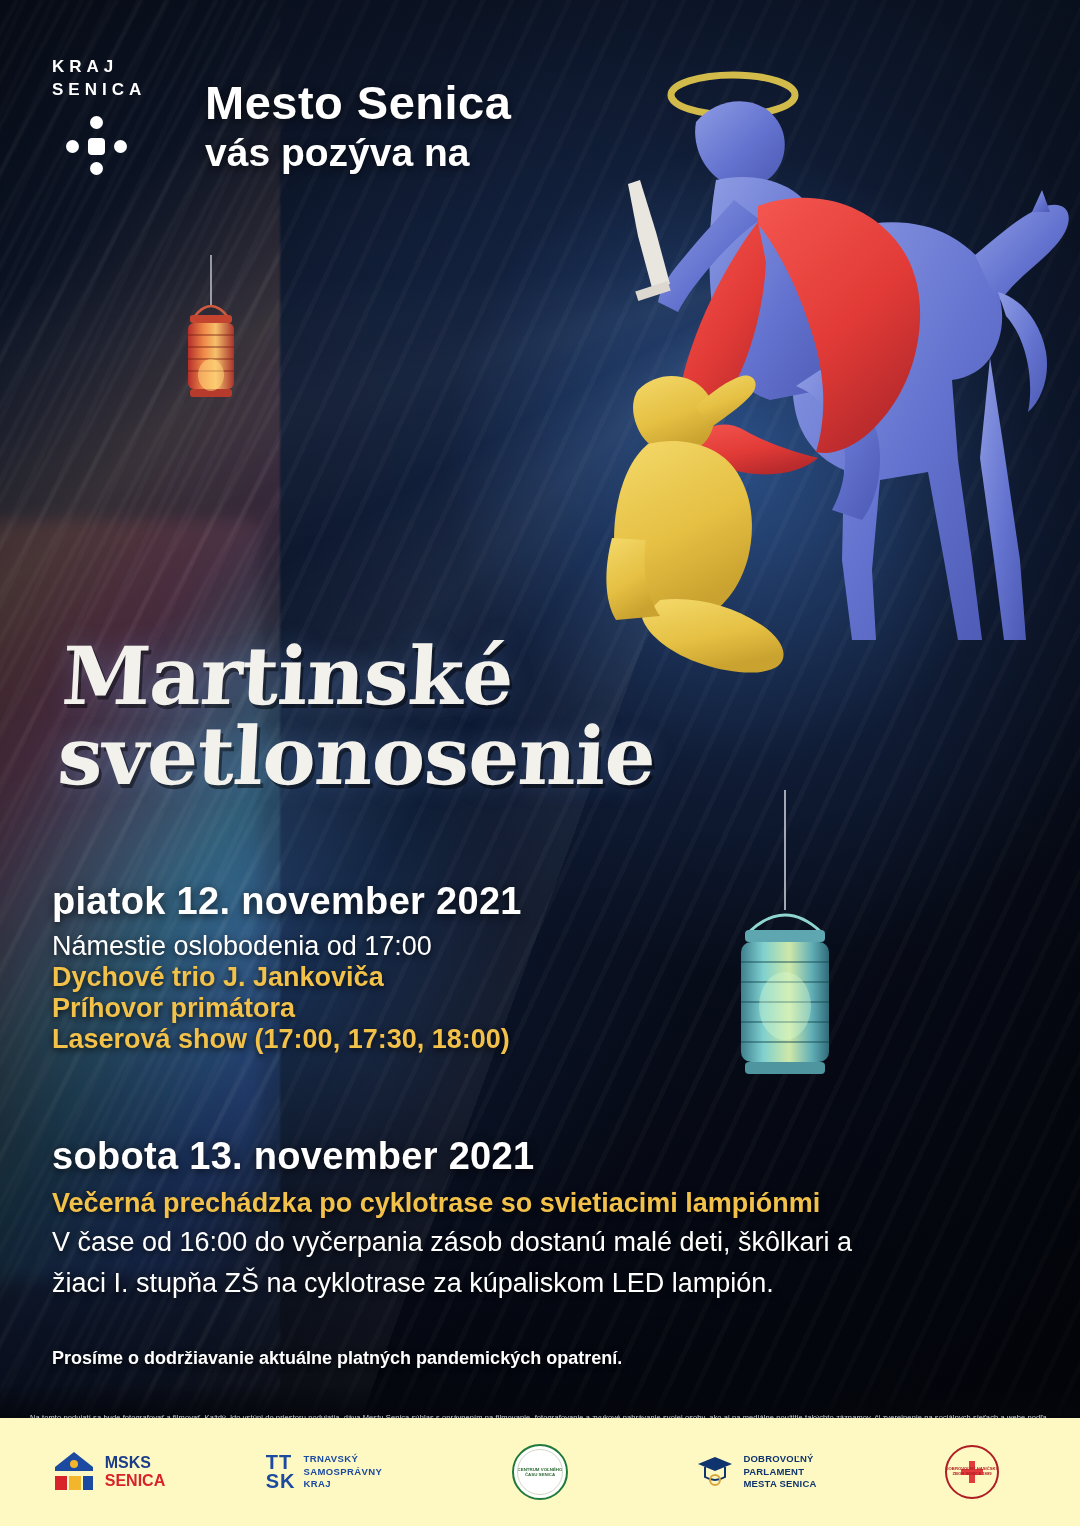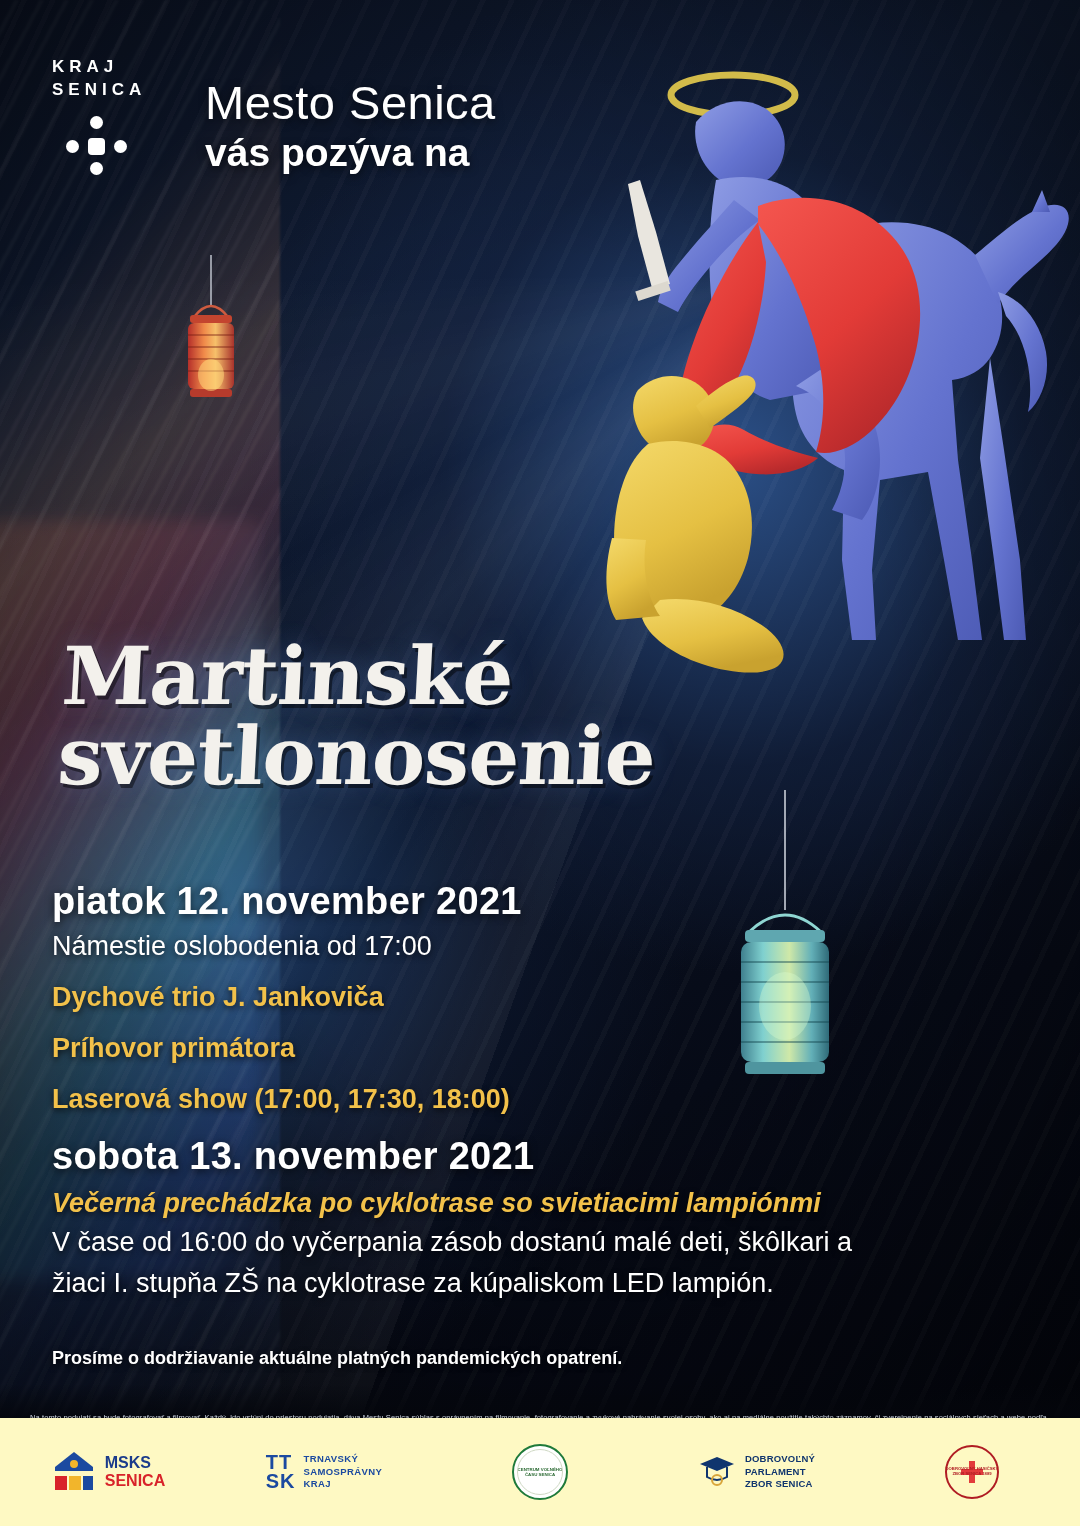--- a/index.html
+++ b/index.html
@@ -92,21 +92,21 @@
   .dots i.t { left: 36px; top: 0px; }
   .dots i.b { left: 36px; top: 46px; }
   .dots i.lf { left: 12px; top: 24px; }
   .dots i.rt { left: 60px; top: 24px; }
 
   
   .invite {
     position: absolute; left: 205px; top: 78px; color: #fff;
   }
   .invite .big {
-    font-size: 47px; font-weight: 400; letter-spacing: .5px; line-height: 1.05;
+    font-size: 47px; font-weight: 700; letter-spacing: .5px; line-height: 1.05;
     text-shadow: 0 2px 10px rgba(0,0,0,.6);
   }
   .invite .small {
     font-size: 39px; font-weight: 700; margin-top: 4px;
     text-shadow: 0 2px 8px rgba(0,0,0,.6);
   }
 
   
   .art {
     position: absolute; left: 520px; top: 40px; width: 560px; height: 640px;
@@ -136,24 +136,24 @@
   .block.day2 { top: 1135px; width: 880px; }
   .day-head {
     font-size: 38px; font-weight: 700; letter-spacing: .3px;
     text-shadow: 0 2px 8px rgba(0,0,0,.7);
   }
   .day-sub {
     font-size: 27px; font-weight: 400; margin-top: 8px;
     text-shadow: 0 2px 6px rgba(0,0,0,.7);
   }
   .hl {
-    color: #f2c14a; font-size: 27px; font-weight: 700; margin-top: 20px;
+    color: #f2c14a; font-size: 27px; font-weight: 700; margin-top: 0;
     text-shadow: 0 2px 6px rgba(0,0,0,.75);
   }
-  .hl.big { font-size: 27px; margin-top: 10px; font-style: italic; }
+  .hl.big { font-size: 27px; margin-top: 10px; }
   .body-line {
     font-size: 27px; font-weight: 400; line-height: 1.28; margin-top: 6px;
     text-shadow: 0 2px 6px rgba(0,0,0,.7);
   }
   .notice {
     position: absolute; left: 52px; top: 1348px;
     font-size: 18px; font-weight: 700; color: #fff;
     text-shadow: 0 2px 6px rgba(0,0,0,.8);
   }
   .fineprint {
@@ -428,21 +428,21 @@
       <div>
         <svg viewBox="0 0 40 40" width="40" height="40" aria-hidden="true">
           <path d="M3 14 L20 7 L37 14 L20 21 Z" fill="#10356e"></path>
           <path d="M10 17 L10 27 Q20 33 30 27 L30 17" fill="none" stroke="#10356e" stroke-width="2"></path>
           <circle cx="20" cy="30" r="5" fill="none" stroke="#d8a53a" stroke-width="2"></circle>
         </svg>
       </div>
       <div class="sp-text">
         <div>DOBROVOĽNÝ</div>
         <div>PARLAMENT</div>
-        <div>ZBOR SENICA</div>
+        <div>MESTA SENICA</div>
       </div>
     </div>
 
     <div class="slot">
       <div class="hasic">
         <div class="circ"></div>
         <div class="cross"></div>
         <div class="txt">DOBROVOĽNÝ HASIČSKÝ ZBOR SENICA 1889</div>
       </div>
     </div>

